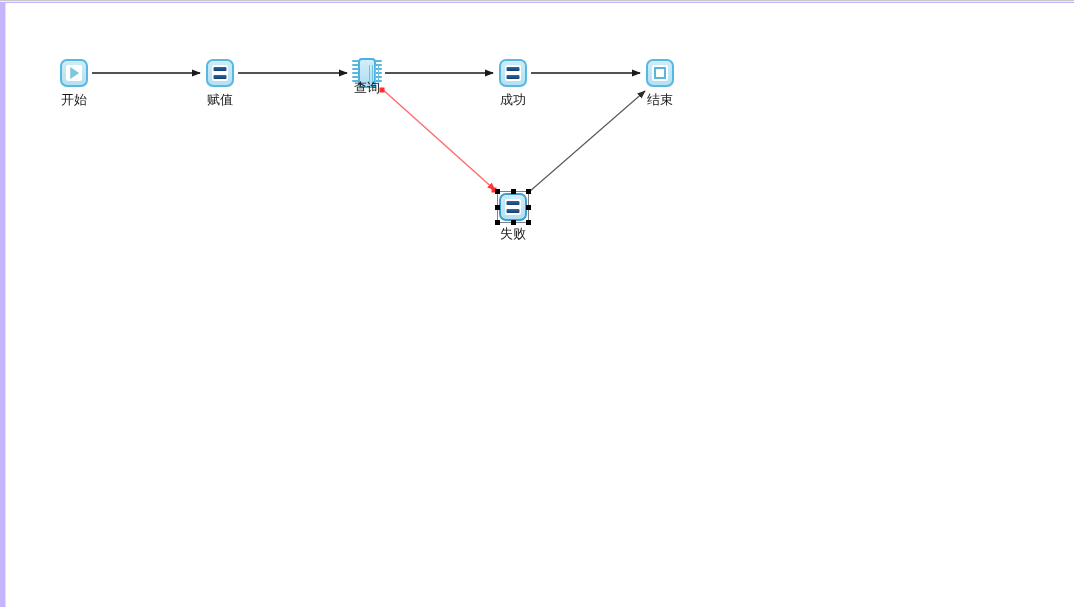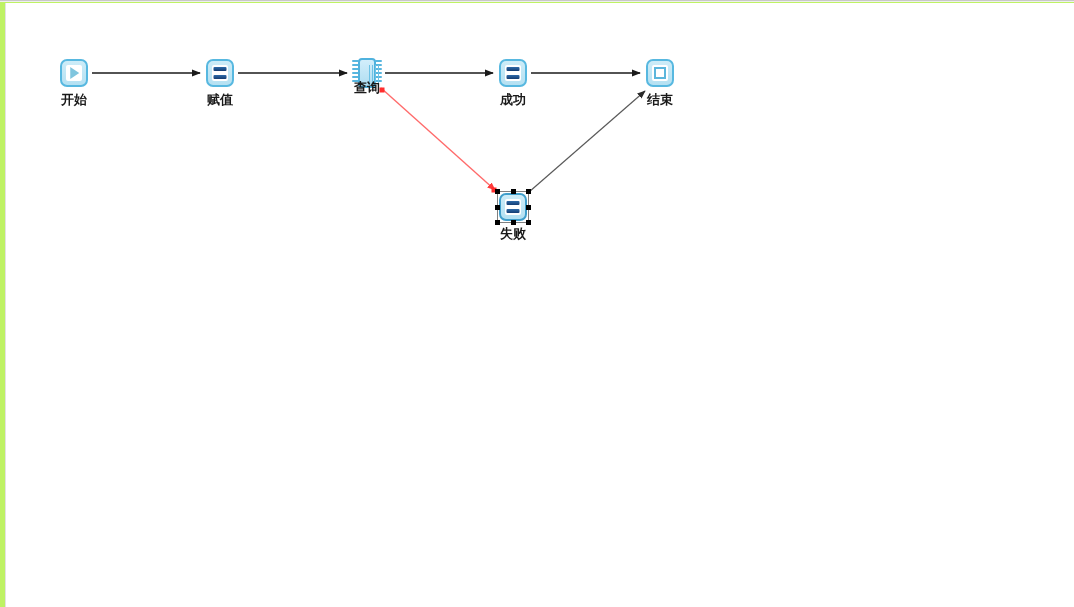--- a/index.html
+++ b/index.html
@@ -7,23 +7,22 @@
     padding: 0;
     background: #ffffff;
   }
   body {
     font-family: "DejaVu Sans", "Liberation Sans", sans-serif;
   }
   #app {
     position: relative;
     width: 1074px;
     height: 607px;
-    background: #bef264;
+    background: #c4b5fd;
     overflow: hidden;
-    font-weight: bold;
   }
   
   .frame-top {
     position: absolute;
     left: 0; top: 0;
     width: 1074px; height: 1px;
     background: #c8c8c8;
   }
   .frame-top2 {
     position: absolute;

